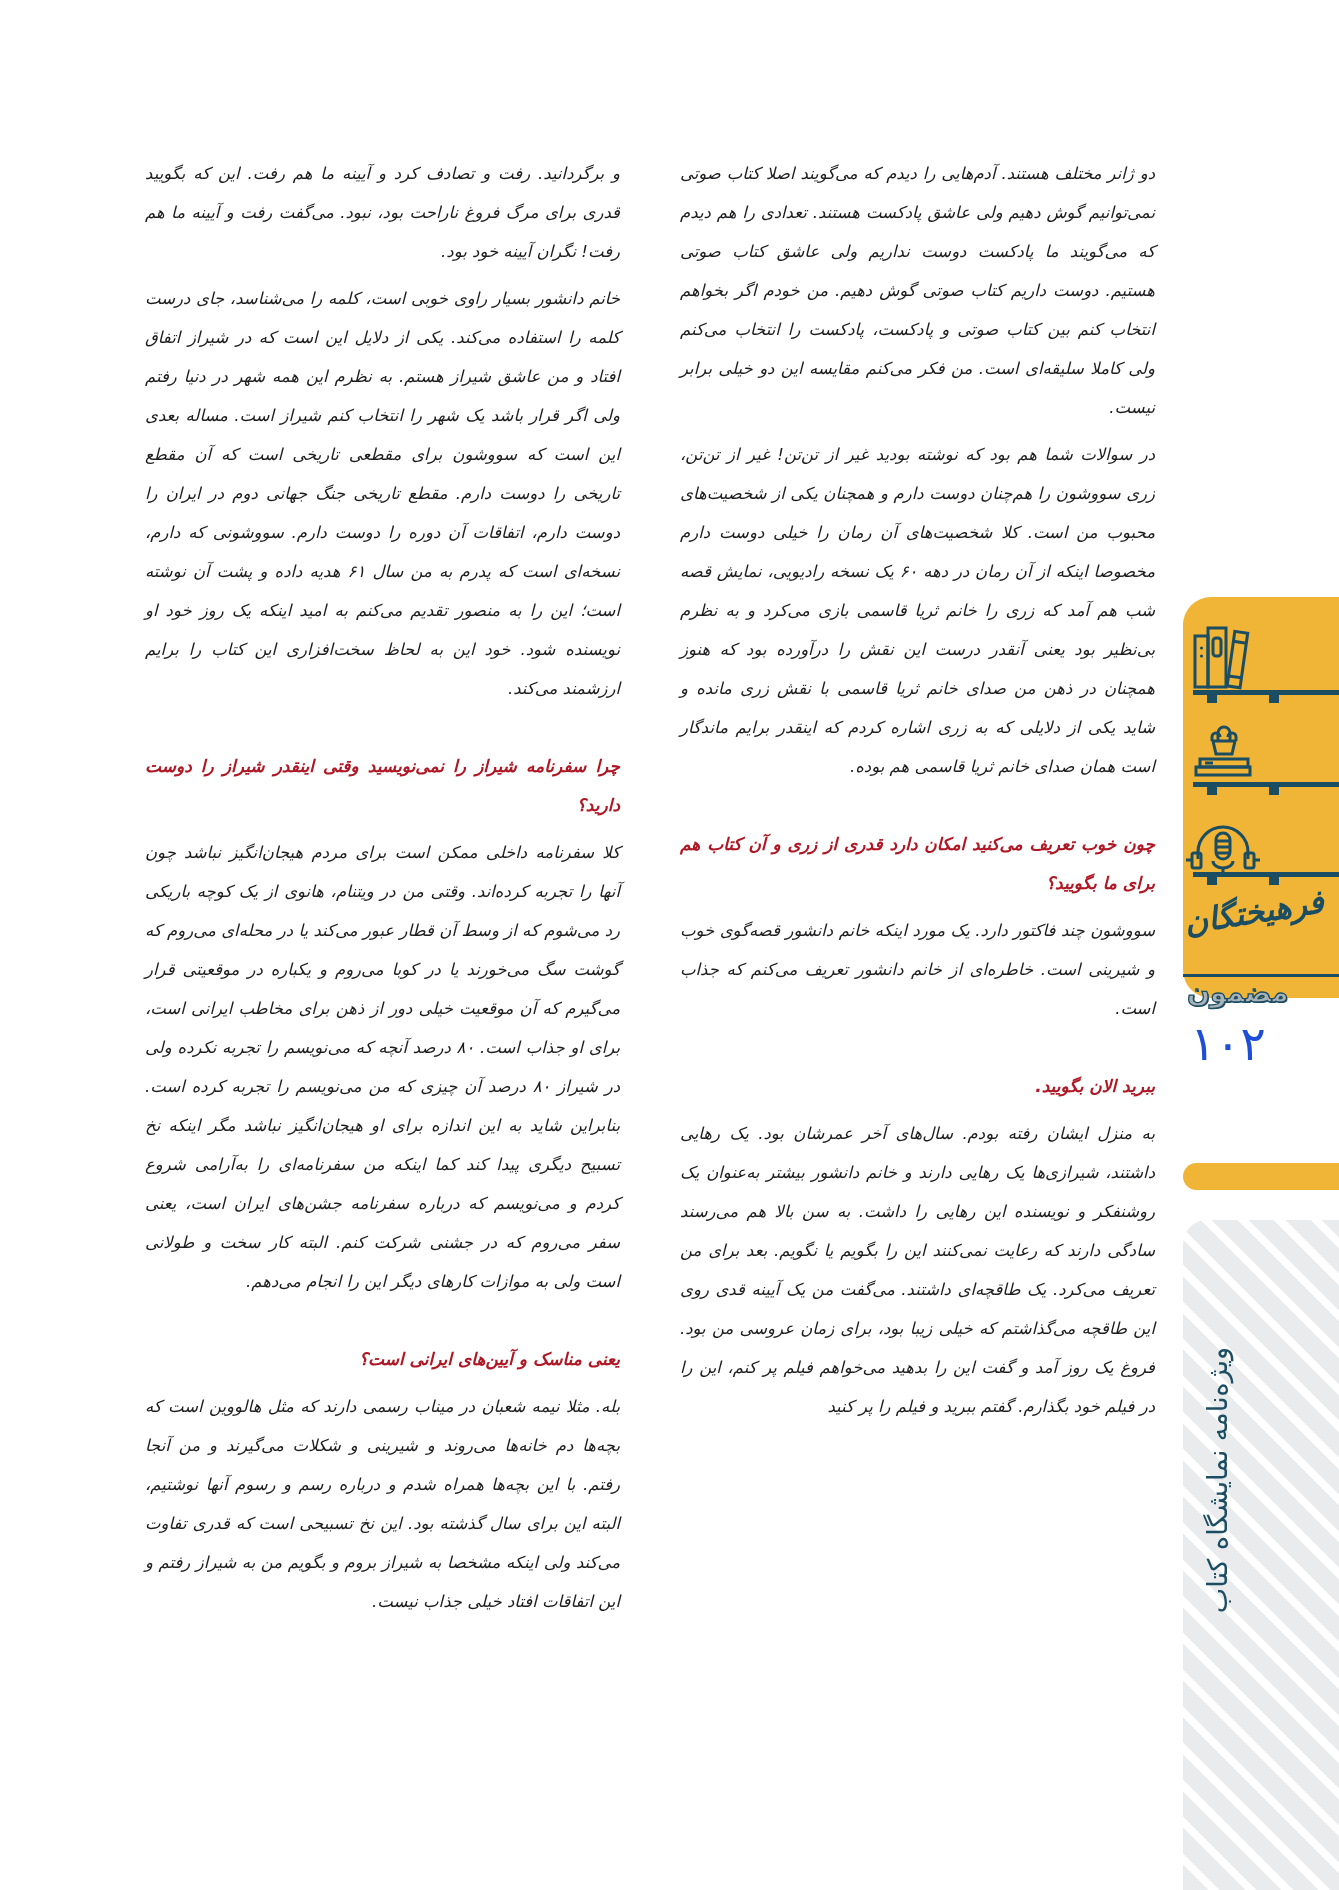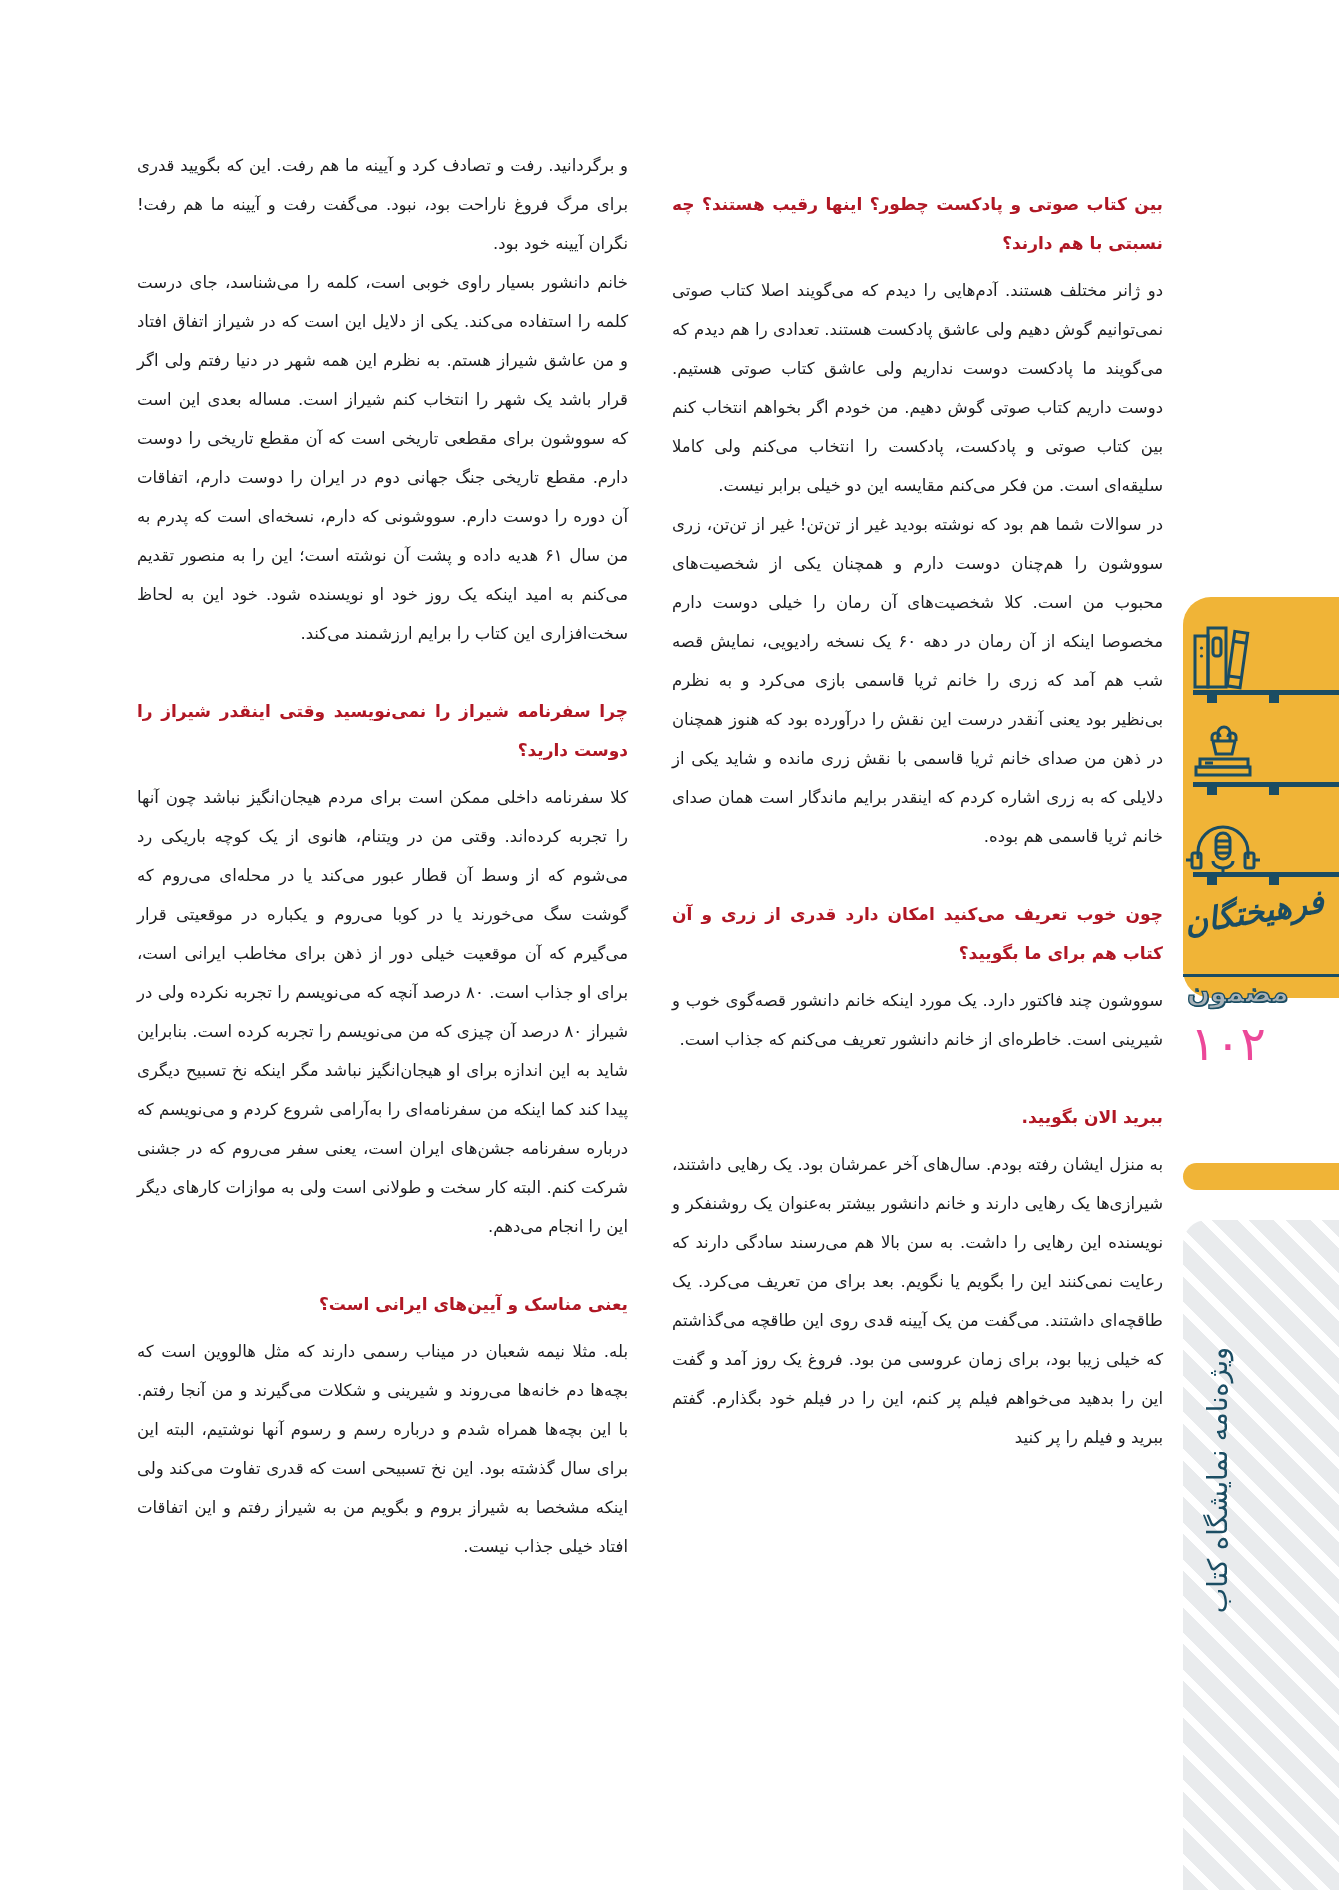--- a/index.html
+++ b/index.html
@@ -14,26 +14,27 @@
   }
   
   .col{
     position:absolute;
     top:146px;
     width:491px;
   }
   .col-right{left:672px;}
   .col-left{left:137px;}
   .col p{
-    margin:0;
+    margin:8px;
     font-size:16.5px;
     line-height:39px;
     color:#1d1d1f;
     text-align:justify;
     text-justify:inter-word;
+    font-style:italic;
   }
   .col p.q{
     color:#b01724;
     font-weight:bold;
     font-size:17px;
     margin-top:39px;
     margin-bottom:8px;
   }
   
   .shelf-box{
@@ -92,21 +93,21 @@
     white-space:nowrap;
     margin-top:20px;
   }
   
   .page-number{
     position:absolute;
     left:1178px;top:1008px;
     width:100px;
     text-align:center;
     font-size:47px;
-    color:#ec4899;
+    color:#1d4ed8;
     line-height:72px;
   }
   
   .yellow-bar{
     position:absolute;
     left:1183px;top:1163px;
     width:156px;height:27px;
     background:#f0b437;
     border-radius:14px 0 0 14px;
   }
@@ -133,21 +134,20 @@
     line-height:40px;
   }
   svg{display:block;}
 </style>
 </head>
 <body>
 
 <div class="page">
 
   <div class="col col-right" id="col-right">
-      <p class="q">بین کتاب صوتی و پادکست چطور؟ اینها رقیب هستند؟ چه نسبتی با هم دارند؟</p>
       <p>دو ژانر مختلف هستند. آدم‌هایی را دیدم که می‌گویند اصلا کتاب صوتی نمی‌توانیم گوش دهیم ولی عاشق پادکست هستند. تعدادی را هم دیدم که می‌گویند ما پادکست دوست نداریم ولی عاشق کتاب صوتی هستیم. دوست داریم کتاب صوتی گوش دهیم. من خودم اگر بخواهم انتخاب کنم بین کتاب صوتی و پادکست، پادکست را انتخاب می‌کنم ولی کاملا سلیقه‌ای است. من فکر می‌کنم مقایسه این دو خیلی برابر نیست.</p>
       <p>در سوالات شما هم بود که نوشته بودید غیر از تن‌تن! غیر از تن‌تن، زری سووشون را هم‌چنان دوست دارم و همچنان یکی از شخصیت‌های محبوب من است. کلا شخصیت‌های آن رمان را خیلی دوست دارم مخصوصا اینکه از آن رمان در دهه ۶۰ یک نسخه رادیویی، نمایش قصه شب هم آمد که زری را خانم ثریا قاسمی بازی می‌کرد و به نظرم بی‌نظیر بود یعنی آنقدر درست این نقش را درآورده بود که هنوز همچنان در ذهن من صدای خانم ثریا قاسمی با نقش زری مانده و شاید یکی از دلایلی که به زری اشاره کردم که اینقدر برایم ماندگار است همان صدای خانم ثریا قاسمی هم بوده.</p>
       <p class="q">چون خوب تعریف می‌کنید امکان دارد قدری از زری و آن کتاب هم برای ما بگویید؟</p>
       <p>سووشون چند فاکتور دارد. یک مورد اینکه خانم دانشور قصه‌گوی خوب و شیرینی است. خاطره‌ای از خانم دانشور تعریف می‌کنم که جذاب است.</p>
       <p class="q">ببرید الان بگویید.</p>
       <p>به منزل ایشان رفته بودم. سال‌های آخر عمرشان بود. یک رهایی داشتند، شیرازی‌ها یک رهایی دارند و خانم دانشور بیشتر به‌عنوان یک روشنفکر و نویسنده این رهایی را داشت. به سن بالا هم می‌رسند سادگی دارند که رعایت نمی‌کنند این را بگویم یا نگویم. بعد برای من تعریف می‌کرد. یک طاقچه‌ای داشتند. می‌گفت من یک آیینه قدی روی این طاقچه می‌گذاشتم که خیلی زیبا بود، برای زمان عروسی من بود. فروغ یک روز آمد و گفت این را بدهید می‌خواهم فیلم پر کنم، این را در فیلم خود بگذارم. گفتم ببرید و فیلم را پر کنید</p>
     </div>
 
   <div class="col col-left" id="col-left">
       <p>و برگردانید. رفت و تصادف کرد و آیینه ما هم رفت. این که بگویید قدری برای مرگ فروغ ناراحت بود، نبود. می‌گفت رفت و آیینه ما هم رفت! نگران آیینه خود بود.</p>

